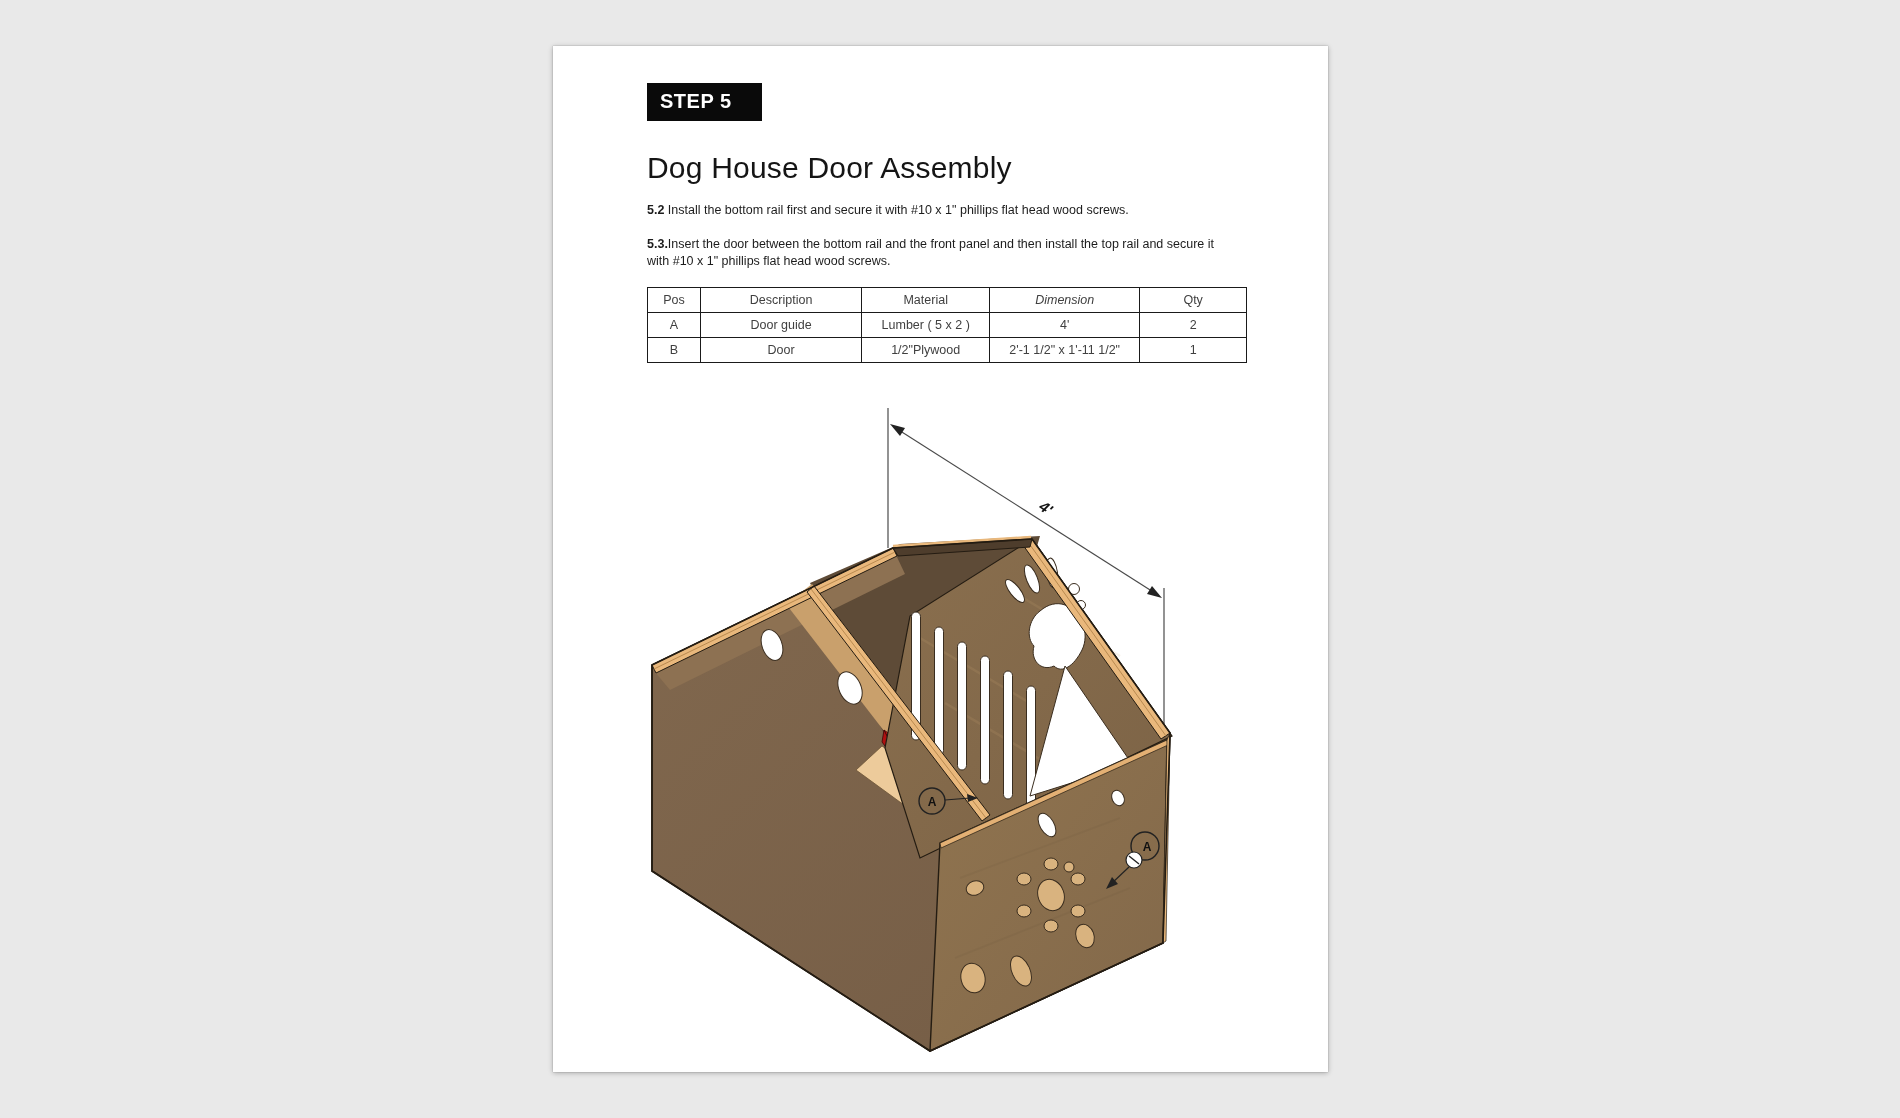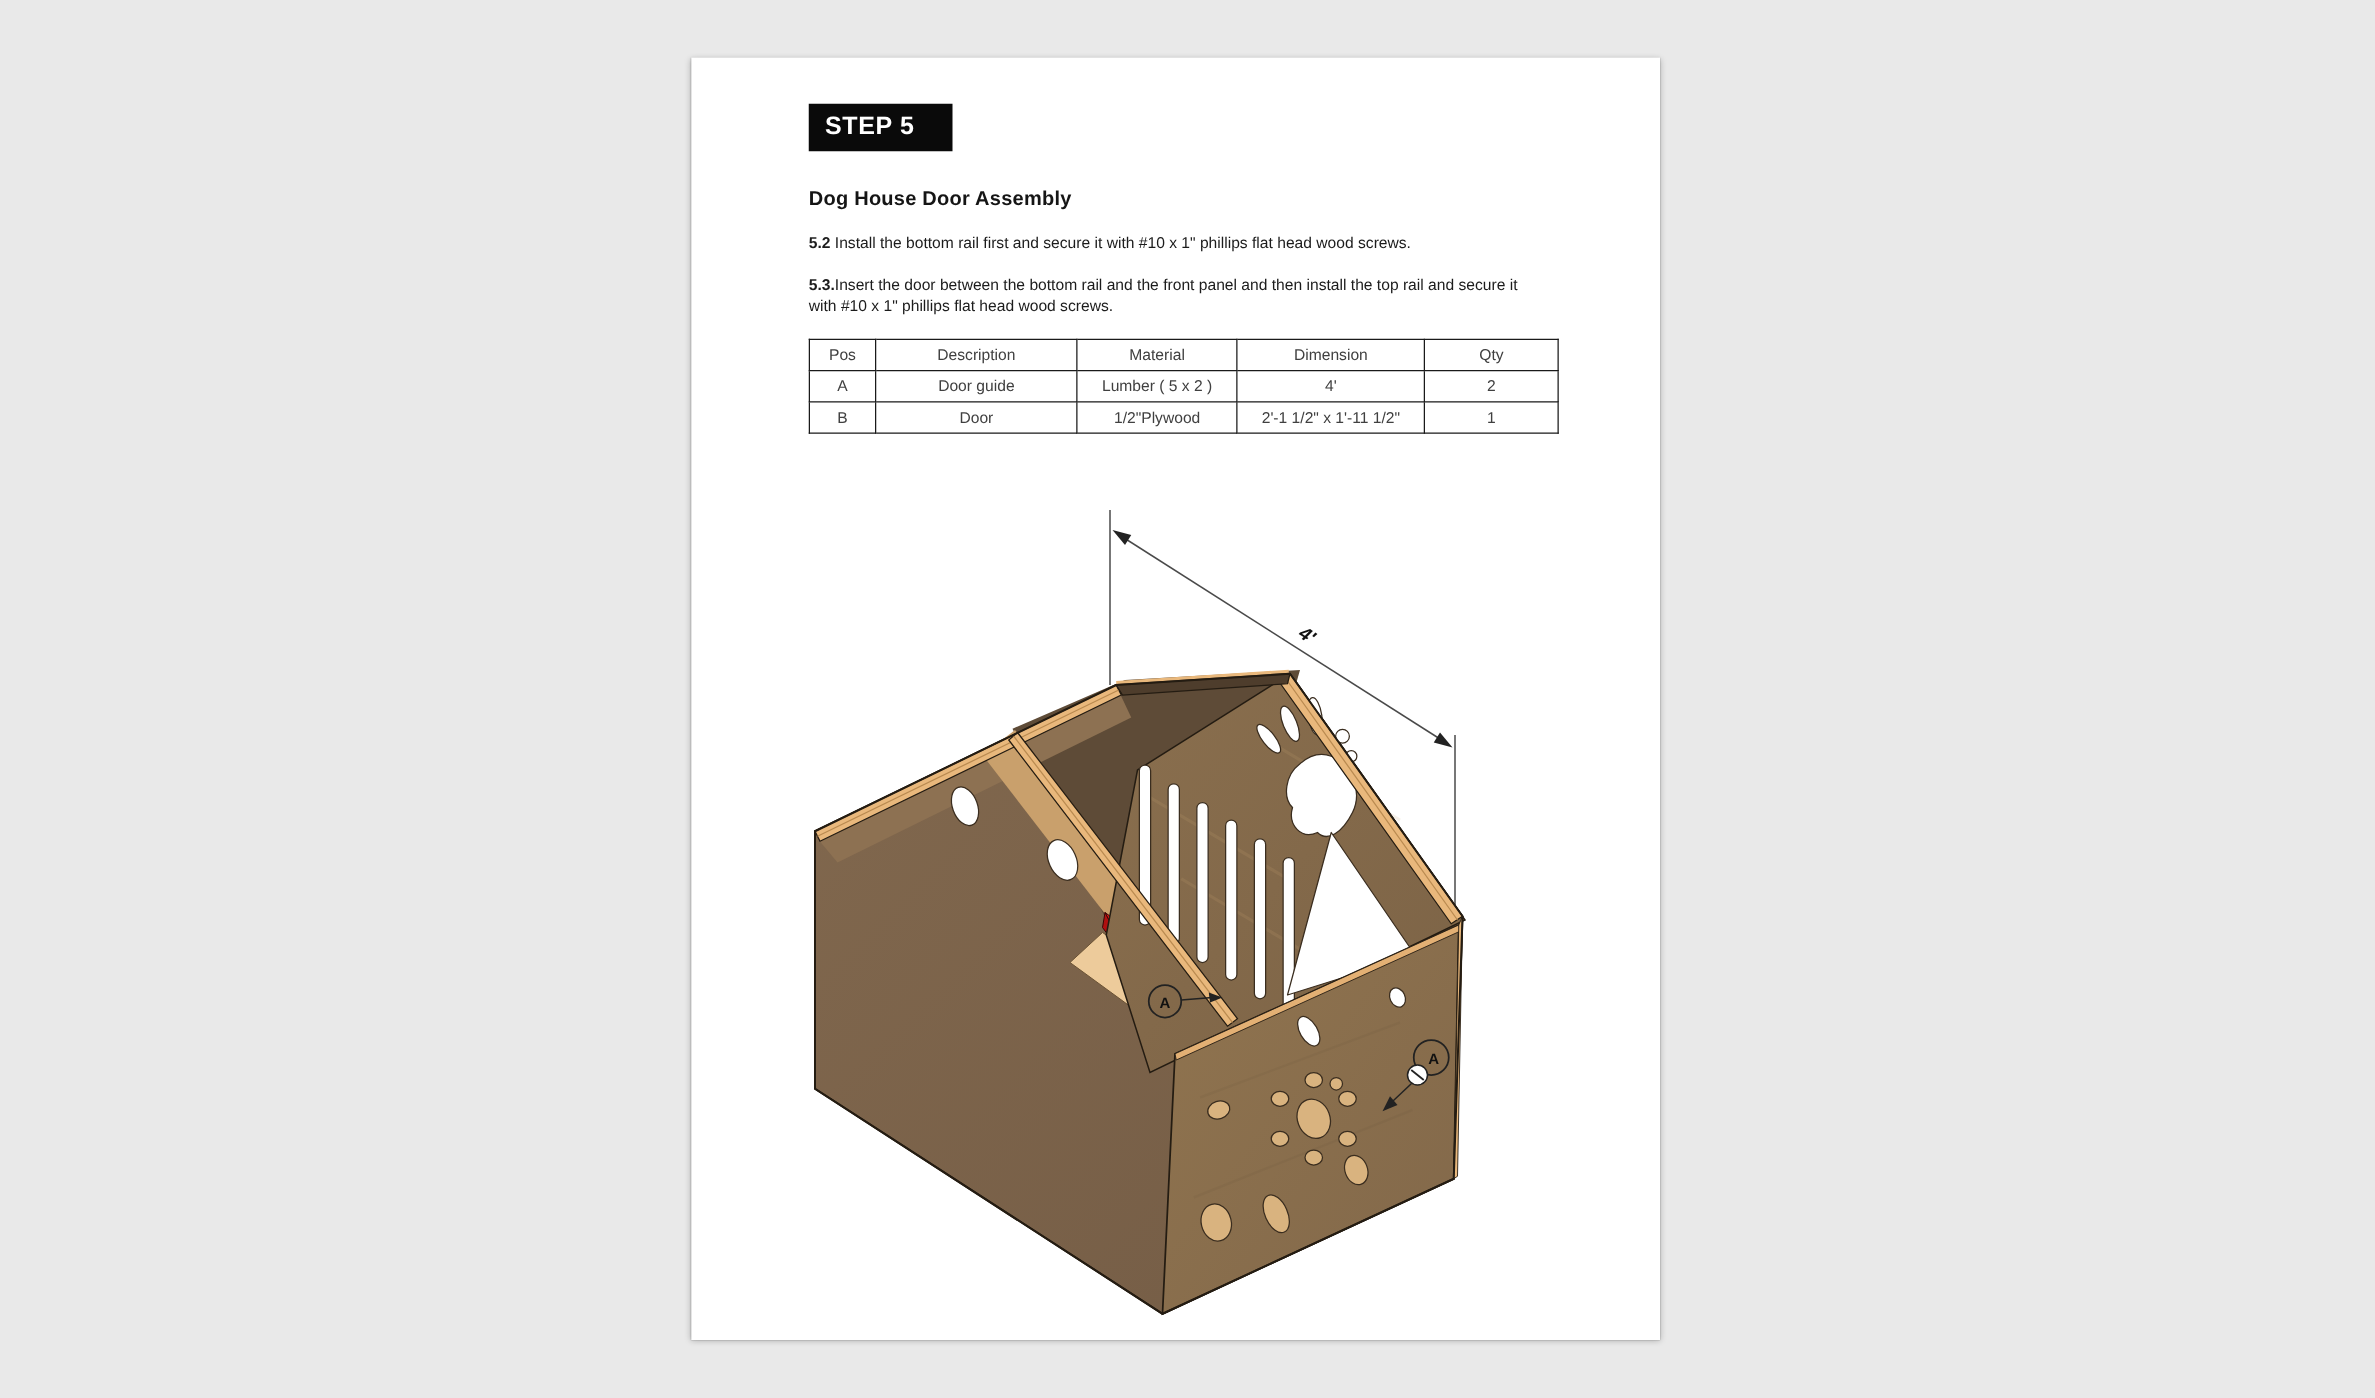--- a/index.html
+++ b/index.html
@@ -17,41 +17,41 @@
   }
   .content{position:absolute;left:94px;top:0;width:600px;}
   .badge{
     display:inline-block;margin-top:37px;
     background:#0a0a0a;color:#ffffff;
     font-size:20px;font-weight:bold;letter-spacing:.5px;
     padding:7px 30px 8px 13px;
   }
   h1.title{
     margin:30px 0 0 0;
-    font-size:16px;font-weight:bold;color:#151515;letter-spacing:.2px;
+    font-size:30px;font-weight:normal;color:#151515;letter-spacing:.2px;
   }
   .step{
     margin:17px 0 0 0;width:590px;
     font-size:12.5px;line-height:17px;color:#1c1c1c;
   }
   .step b{font-weight:bold;}
   .step.gap{}
   table.parts{
     border-collapse:collapse;margin-top:17px;
     font-size:12.5px;color:#404040;
   }
   table.parts th,table.parts td{
     border:1.4px solid #1a1a1a;
     text-align:center;vertical-align:middle;
     font-weight:normal;padding:0 6px;height:24px;
   }
   .col-pos{width:42px;}
   .col-desc{width:158px;}
   .col-mat{width:120px;}
-  .col-dim{width:146px;}
+  .col-dim{width:146px;font-style:italic;}
   .col-qty{width:102px;}
   .illus{position:absolute;left:7px;top:352px;width:660px;height:690px;}
   svg text{font-family:"Liberation Sans","DejaVu Sans",sans-serif;}
 </style>
 </head>
 <body>
 
 <div class="page">
   <div class="content">
     <div class="badge">STEP 5</div>

